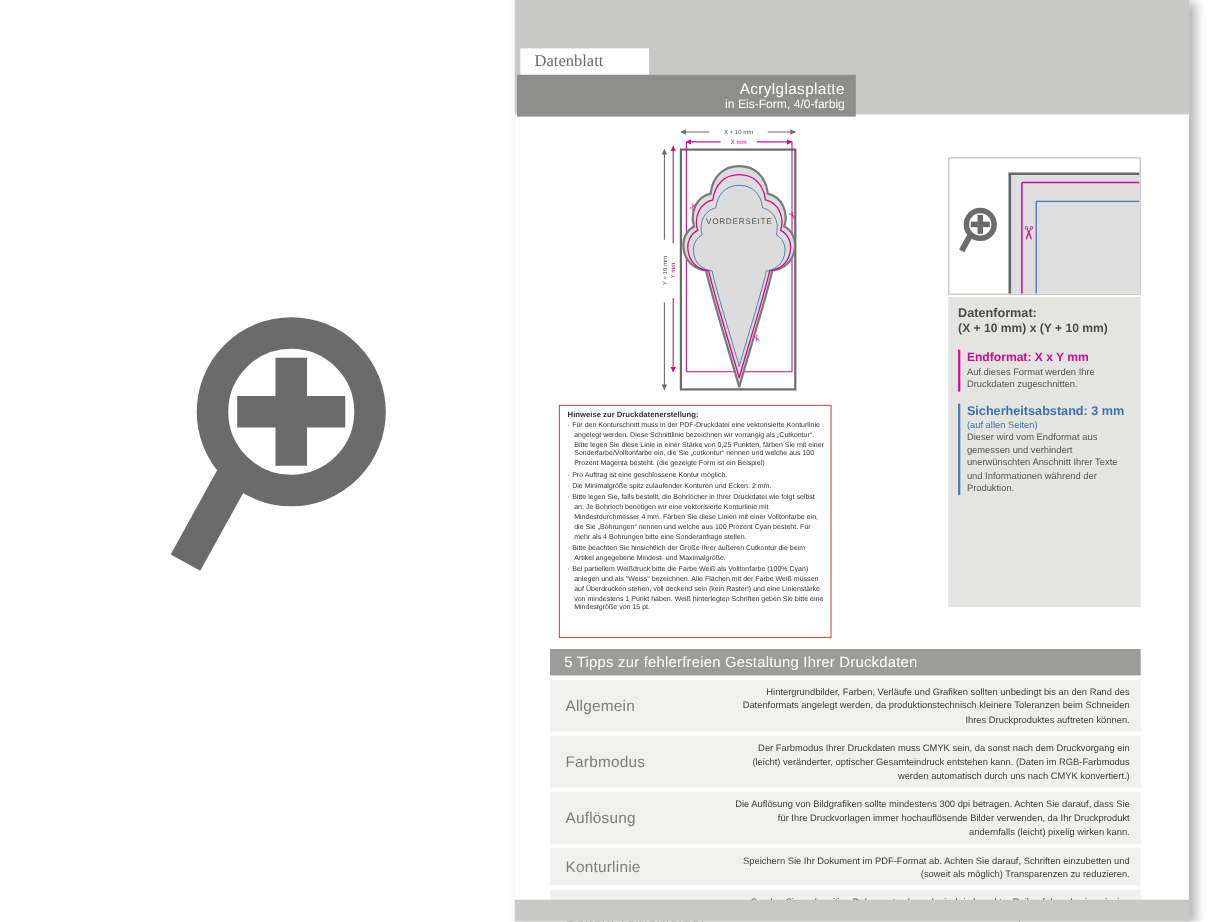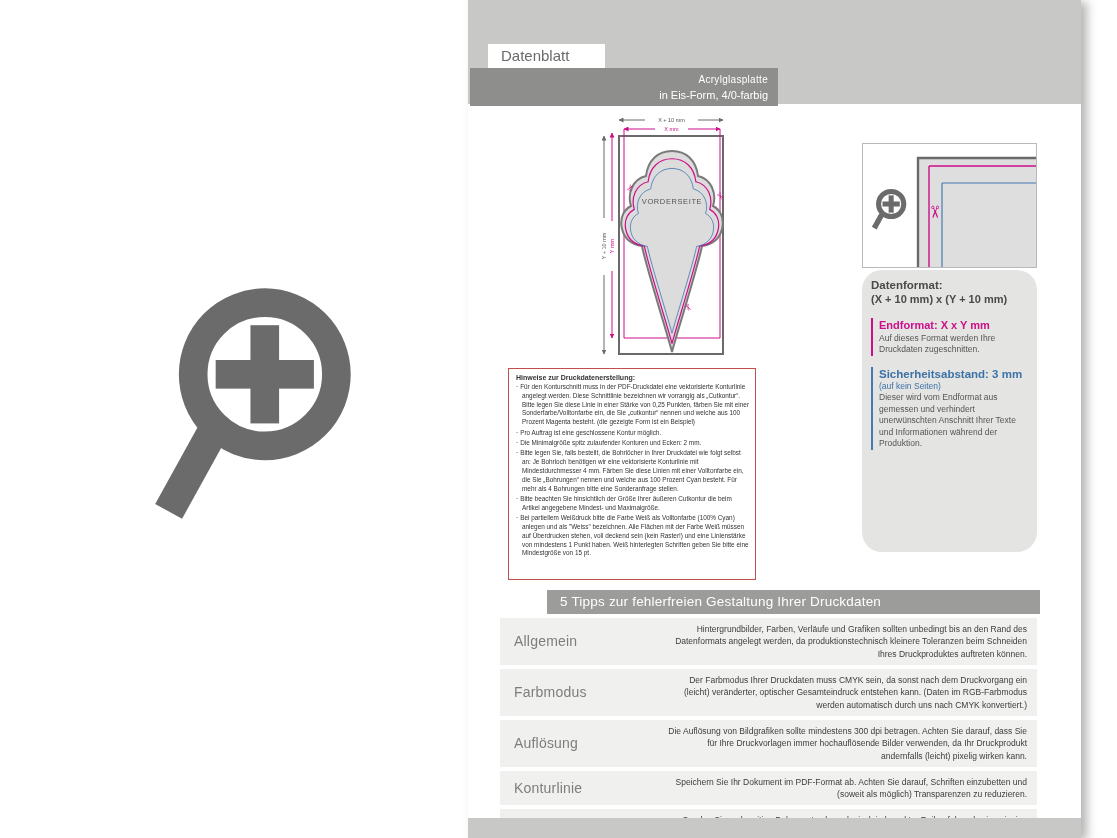--- a/index.html
+++ b/index.html
@@ -6,54 +6,54 @@
   #canvas{position:relative;width:1117px;height:838px;background:#ffffff;overflow:hidden;}
 
   
   .big-zoom{position:absolute;left:150px;top:272px;width:205px;height:266px;}
 
   
   .page{position:absolute;left:468px;top:0;width:613px;height:838px;background:#ffffff;
         box-shadow:6px 2px 9px rgba(110,110,110,.5);}
 
   .band-top{position:absolute;left:0;top:0;width:613px;height:104px;background:#c8c8c6;}
-  .tab-datenblatt{position:absolute;left:20px;top:44px;width:117px;height:24px;background:#ffffff;
-        color:#6b6b6b;font-size:15px;line-height:24px;padding-left:13px;box-sizing:border-box;}
+  .tab-datenblatt{position:absolute;left:5px;top:44px;width:117px;height:24px;background:#ffffff;
+        color:#6b6b6b;font-size:15px;line-height:24px;padding-left:13px;box-sizing:border-box;font-family:Liberation Serif, serif;}
   .titlebar{position:absolute;left:2px;top:68px;width:308px;height:38px;background:#8e8e8c;
         color:#ffffff;text-align:right;box-sizing:border-box;padding:3px 10px 0 0;}
-  .titlebar .title{font-size:10px;line-height:18px;letter-spacing:.3px;}
+  .titlebar .title{font-size:14px;line-height:18px;letter-spacing:.3px;}
   .titlebar .subtitle{font-size:11px;line-height:13px;margin-left:28px;}
 
   .diagram{position:absolute;left:117px;top:113px;width:165px;height:247px;}
 
   .hinweise{position:absolute;left:40px;top:368px;width:248px;height:212px;border:1px solid #c0504d;
         box-sizing:border-box;padding:5px 6px 4px 7px;background:#fff;}
   .hinweise .h-title{font-size:7px;font-weight:bold;color:#333;margin-bottom:2px;}
   .h-item{font-size:6.4px;line-height:1.38;color:#333;padding-left:6px;text-indent:-6px;margin-bottom:1.5px;}
   .h-item .bullet{margin-right:2px;}
 
   .detailbox{position:absolute;left:394px;top:143px;width:175px;height:125px;background:#fff;
         border:1px solid #b9b9b9;box-sizing:border-box;}
   .detailbox svg{position:absolute;left:0;top:0;width:173px;height:123px;}
 
   .infopanel{position:absolute;left:394px;top:270px;width:175px;height:282px;background:#e4e4e2;
-        box-sizing:border-box;padding:8px 8px 0 9px;border-radius:20px;}
+        box-sizing:border-box;padding:8px 8px 0 9px;}
   .infopanel .sec{margin-bottom:11px;}
   .sec-title{font-size:11.5px;font-weight:bold;color:#4a4a4a;line-height:1.25;}
   .sec-format{font-size:11px;font-weight:bold;color:#4a4a4a;line-height:1.3;margin-bottom:1px;}
   .sec-body{font-size:8.5px;color:#555;line-height:1.35;}
   .sec.bordered{border-left:2px solid #8a8a8a;padding-left:6px;}
   .sec.cut{border-left:2px solid #cc0e8a;padding-left:6px;}
   .sec.cut .sec-title,.sec.cut .sec-format{color:#cc0e8a;}
   .sec.safe{border-left:2px solid #4579b2;padding-left:6px;}
   .sec.safe .sec-title{color:#3c72a8;}
   .sec.safe .sec-sub{font-size:8.5px;color:#3c72a8;line-height:1.2;margin-bottom:1px;}
 
-  .tips-header{position:absolute;left:32px;top:590px;width:493px;height:24px;background:#9c9c9a;
-        color:#fff;font-size:13.5px;line-height:24px;padding-left:13px;box-sizing:border-box;letter-spacing:.2px;margin-left:47px;}
+  .tips-header{position:absolute;left:32px;top:590px;width:537px;height:24px;background:#9c9c9a;
+        color:#fff;font-size:13.5px;line-height:24px;padding-left:13px;box-sizing:border-box;letter-spacing:.2px;}
   .tips-rows{position:absolute;left:32px;top:618px;width:537px;}
   .tip-row{display:flex;background:#f0f0ee;margin-bottom:4px;align-items:center;min-height:30px;}
   .tip-label{flex:0 0 152px;padding-left:14px;font-size:14px;color:#7d7d7d;letter-spacing:.2px;}
   .tip-text{flex:1;font-size:8.5px;color:#3c3c3c;line-height:1.45;padding:5px 10px 5px 0;text-align:right;}
 
   .band-bottom{position:absolute;left:0;top:818px;width:613px;height:20px;background:#c8c8c6;}
 
   .dim-label{font-size:5.5px;fill:#555;}
   .dim-label-m{font-size:5.5px;fill:#cc0e8a;}
   .scissors{font-size:9px;fill:#cc0e8a;}
@@ -163,21 +163,21 @@
       <div class="sec">
         <div class="sec-title">Datenformat:</div>
         <div class="sec-format">(X + 10 mm) x (Y + 10 mm)</div>
       </div>
       <div class="sec cut">
         <div class="sec-format">Endformat: X x Y mm</div>
         <div class="sec-body">Auf dieses Format werden Ihre Druckdaten zugeschnitten.</div>
       </div>
       <div class="sec safe">
         <div class="sec-title">Sicherheitsabstand: 3 mm</div>
-        <div class="sec-sub">(auf kein Seiten)</div>
+        <div class="sec-sub">(auf allen Seiten)</div>
         <div class="sec-body">Dieser wird vom Endformat aus gemessen und verhindert unerwünschten Anschnitt Ihrer Texte und Informationen während der Produktion.</div>
       </div>
     </div>
 
     <div class="tips-header">5 Tipps zur fehlerfreien Gestaltung Ihrer Druckdaten</div>
     <div class="tips-rows">
 
         <div class="tip-row">
           <div class="tip-label">Allgemein</div>
           <div class="tip-text">Hintergrundbilder, Farben, Verläufe und Grafiken sollten unbedingt bis an den Rand des Datenformats angelegt werden, da produktionstechnisch kleinere Toleranzen beim Schneiden Ihres Druckproduktes auftreten können.</div>

